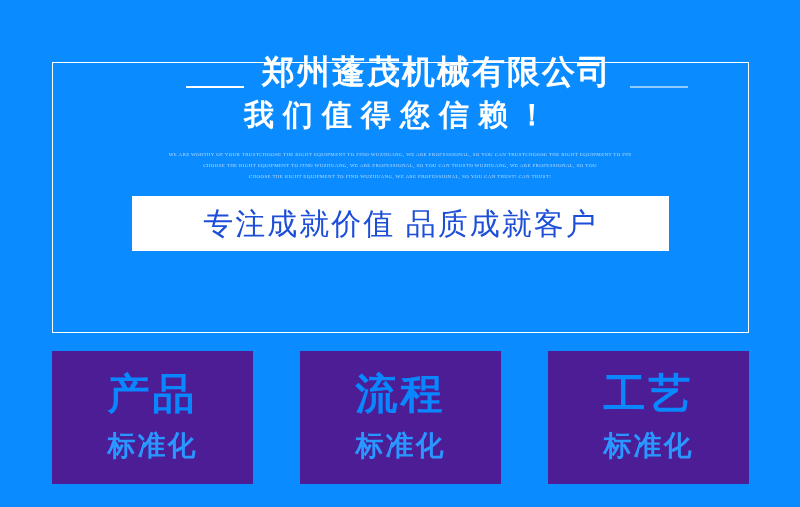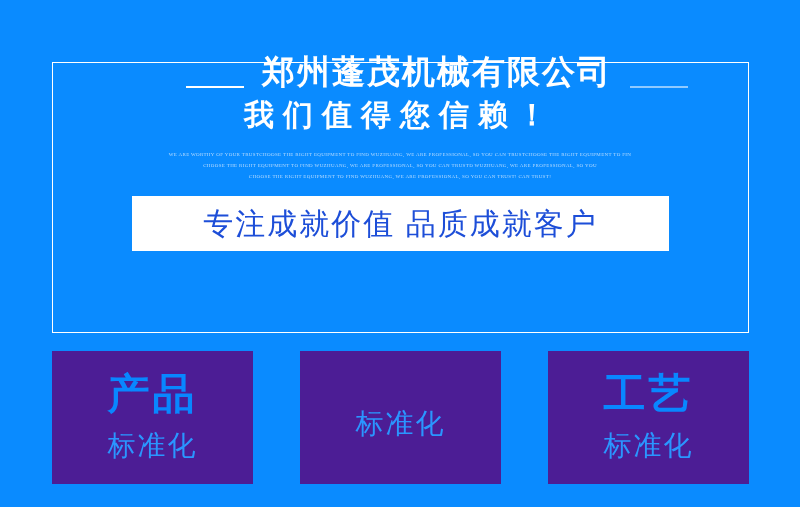--- a/index.html
+++ b/index.html
@@ -140,21 +140,21 @@
     color: #0887ff;
     font-size: 42px;
     font-weight: bold;
     letter-spacing: 3px;
     line-height: 1.05;
     white-space: nowrap;
   }
   .card-sub {
     color: #2a96ff;
     font-size: 28px;
-    font-weight: normal;
+    font-weight: bold;
     letter-spacing: 2px;
     line-height: 1.15;
     margin-top: 14px;
     white-space: nowrap;
   }
 </style>
 </head>
 <body>
 
 <div id="banner">
@@ -180,20 +180,21 @@
   </div>
 
   <div id="cards">
 
     <div class="card">
       <div class="card-title">产品</div>
       <div class="card-sub">标准化</div>
     </div>
 
     <div class="card">
+      <div class="card-title">流程</div>
       <div class="card-sub">标准化</div>
     </div>
 
     <div class="card">
       <div class="card-title">工艺</div>
       <div class="card-sub">标准化</div>
     </div>
 
   </div>
 

